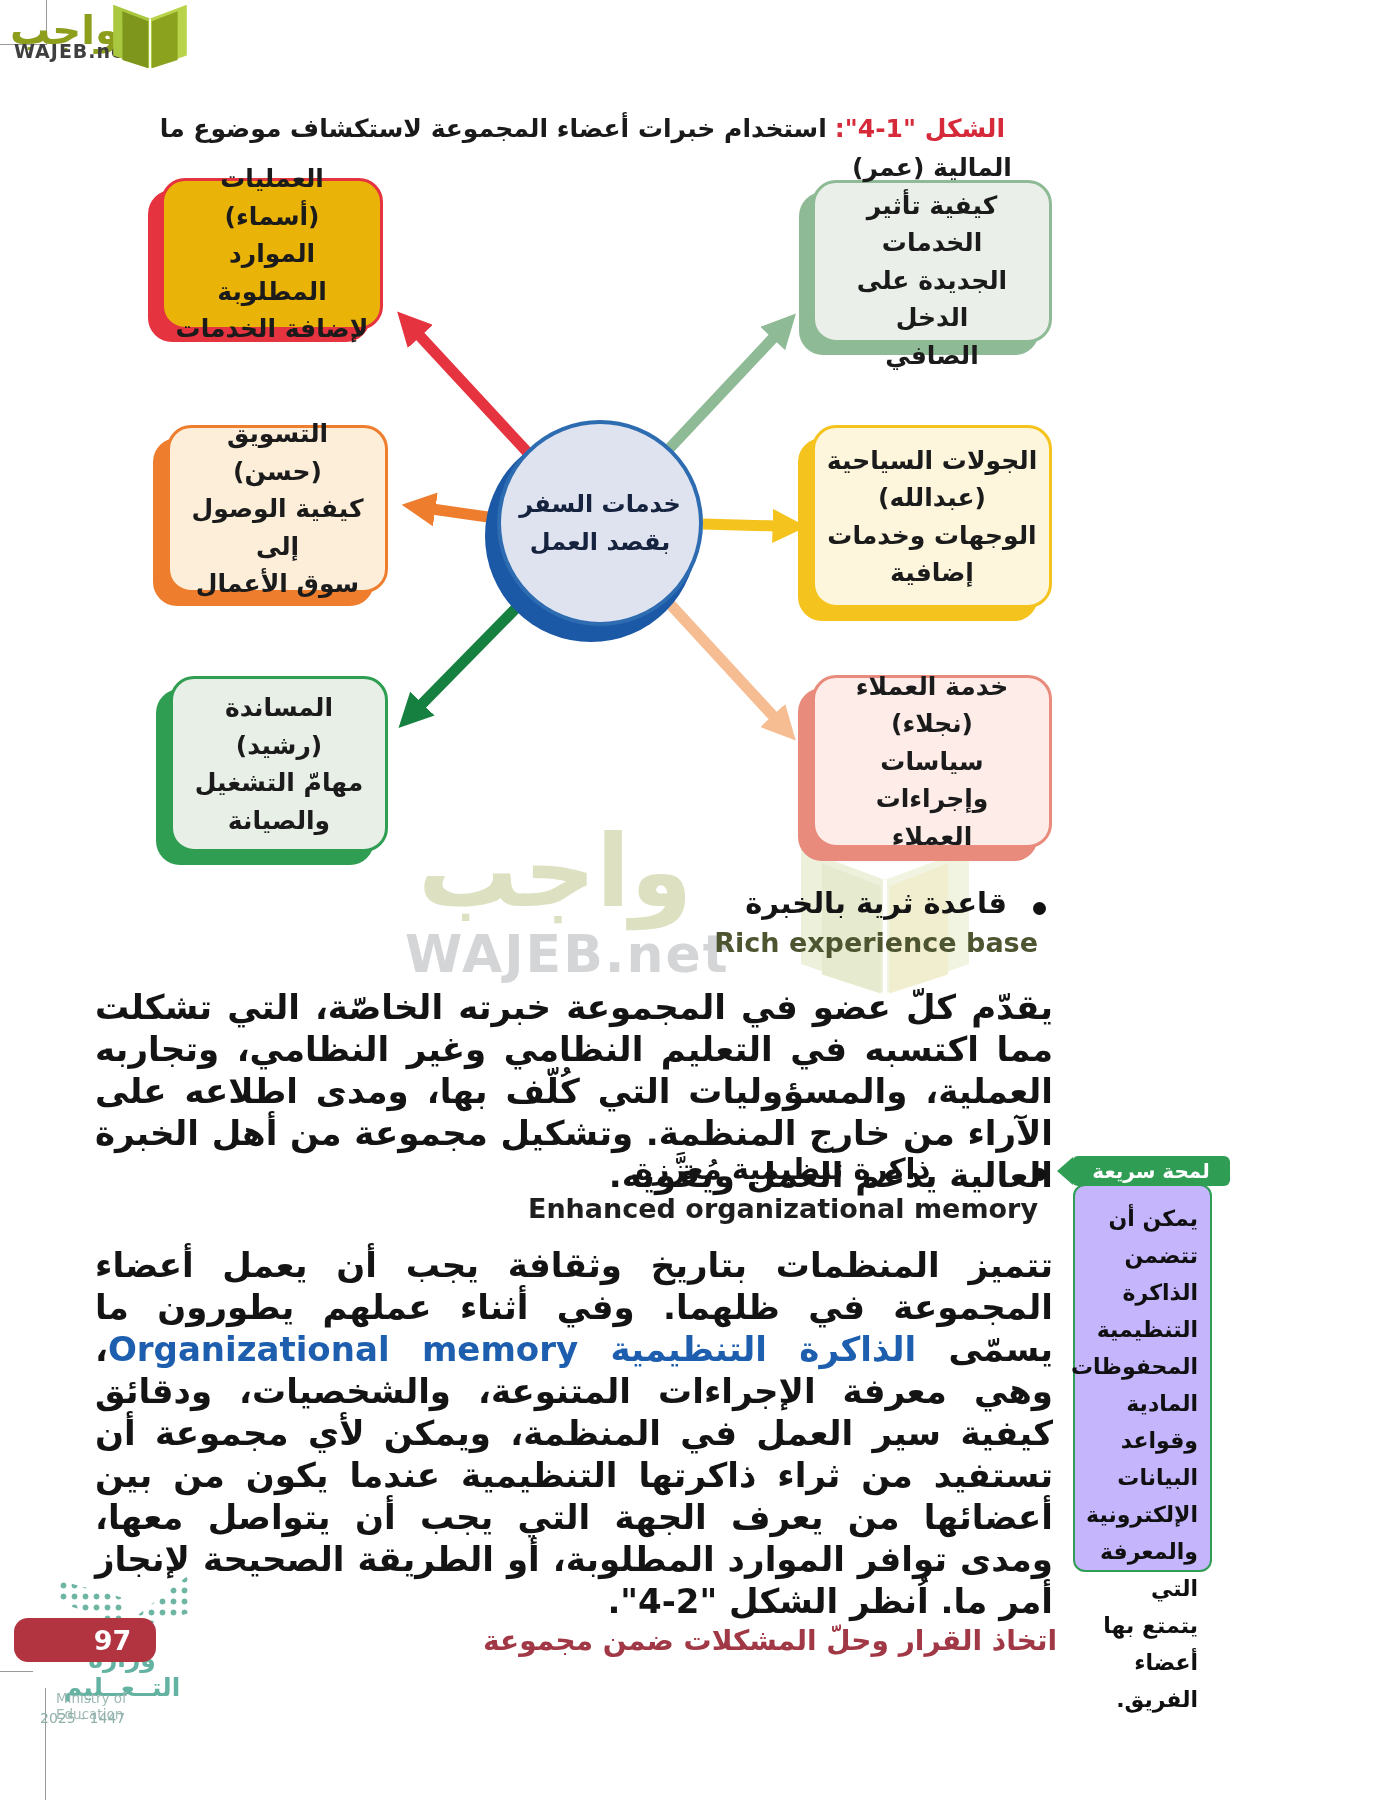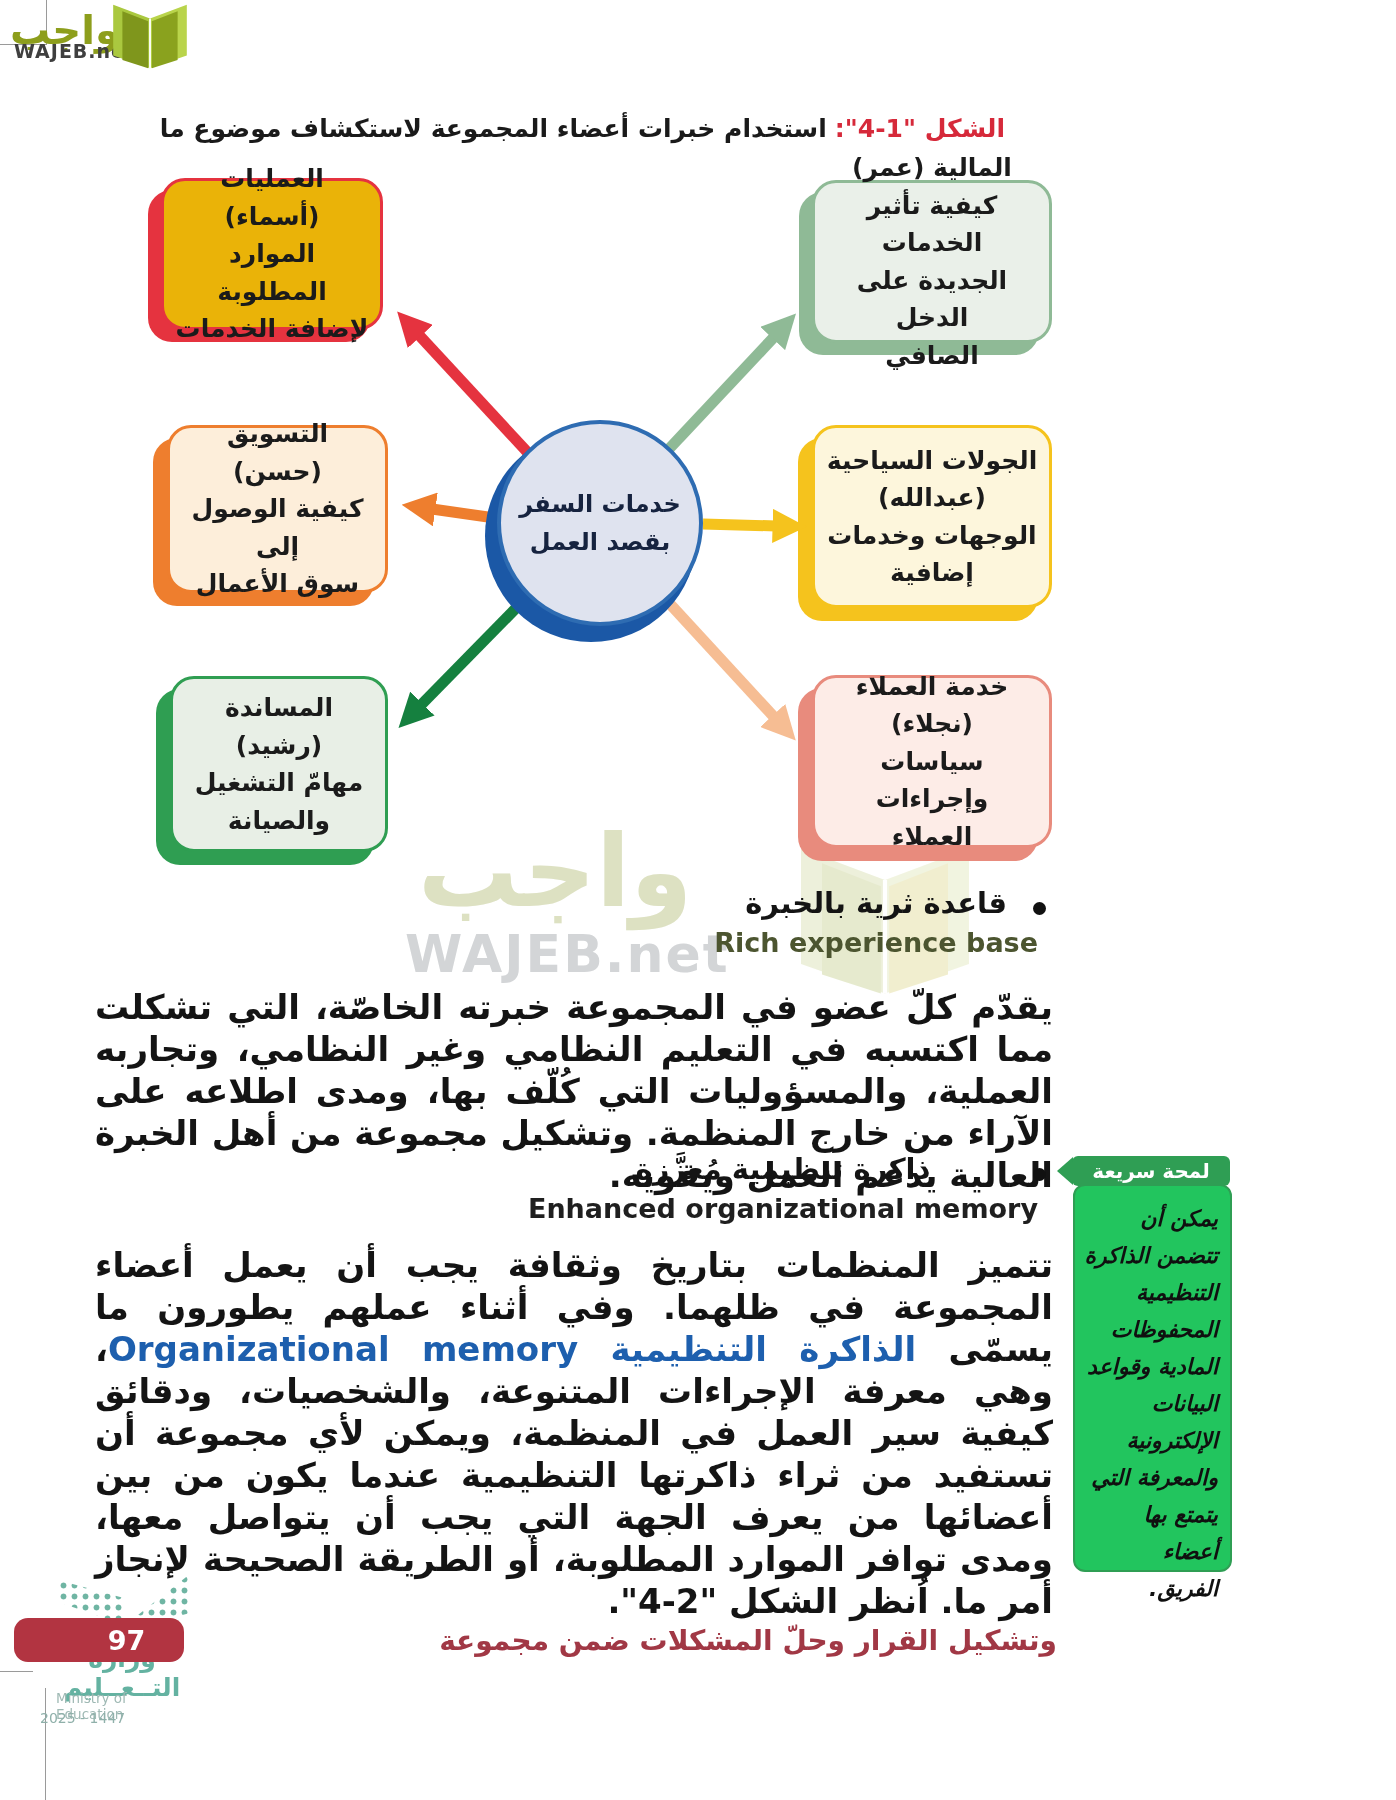--- a/index.html
+++ b/index.html
@@ -43,31 +43,31 @@
   .hwrap{position:absolute;right:358px;text-align:center;direction:rtl;z-index:5;}
   .h1wrap{top:886px;} .h2wrap{top:1152px;}
   .h-ar{font-size:29px;font-weight:bold;color:#141414;}
   .h-en1{font-size:27px;font-weight:bold;color:#4c5530;margin-top:7px;direction:ltr;}
   .h-en2{font-size:27px;font-weight:bold;color:#1f1f1f;margin-top:7px;direction:ltr;}
   .para{position:absolute;left:95px;width:958px;direction:rtl;text-align:justify;
         font-size:34px;font-weight:600;line-height:42px;color:#141414;z-index:5;}
   .p1{top:986px;} .p2{top:1244px;}
   .blue{color:#1d5fae;}
   
-  .qg-box{position:absolute;left:1073px;top:1184px;width:159px;height:388px;background:#22c55e;
-        border:2px solid #2f9e54;border-radius:12px;box-sizing:border-box;z-index:4;font-style:italic;}
+  .qg-box{position:absolute;left:1073px;top:1184px;width:139px;height:388px;background:#c4b5fd;
+        border:2px solid #2f9e54;border-radius:12px;box-sizing:border-box;z-index:4;}
   .qg-body{padding:14px 12px 0 6px;font-size:22px;font-weight:600;line-height:37px;
         direction:rtl;text-align:right;white-space:pre-line;color:#101010;}
   .qg-banner{position:absolute;left:1072px;top:1156px;width:158px;height:30px;background:#2f9e54;
         color:#fff;font-size:20px;font-weight:bold;text-align:center;line-height:30px;
         border-radius:6px;direction:rtl;z-index:5;}
   .qg-tip{position:absolute;left:1057px;top:1157px;width:0;height:0;z-index:5;
         border-top:14px solid transparent;border-bottom:14px solid transparent;border-right:16px solid #2f9e54;}
   
-  .page-badge{position:absolute;left:14px;top:1618px;width:170px;height:44px;background:#b23441;
+  .page-badge{position:absolute;left:14px;top:1618px;width:142px;height:44px;background:#b23441;
         border-radius:14px;color:#fff;font-size:27px;font-weight:bold;
         display:flex;align-items:center;justify-content:center;padding-left:55px;box-sizing:border-box;z-index:5;}
   .chapter{position:absolute;right:339px;top:1624px;font-size:28px;font-weight:bold;color:#a13845;direction:rtl;z-index:5;white-space:nowrap;}
   .moe-dots{position:absolute;left:58px;top:1574px;width:134px;height:52px;z-index:4;}
   .moe-dots div{position:absolute;background:radial-gradient(circle,#6fb5a3 2.6px,transparent 3.3px);background-size:11px 11px;}
   .moe-d1{left:0;top:6px;width:64px;height:44px;clip-path:polygon(0 0,100% 40%,100% 100%,0 50%);}
   .moe-d2{left:66px;top:0;width:66px;height:52px;clip-path:polygon(0 100%,100% 0,100% 75%,25% 100%);}
   .moe-ar{position:absolute;left:52px;top:1644px;width:140px;text-align:center;color:#64b2a1;
         font-size:25px;font-weight:bold;direction:rtl;z-index:4;}
   .moe-en{position:absolute;left:56px;top:1690px;width:140px;text-align:left;color:#9fb9b4;font-size:13.5px;z-index:4;}
@@ -185,21 +185,21 @@
 المحفوظات
 المادية وقواعد
 البيانات
 الإلكترونية
 والمعرفة التي
 يتمتع بها أعضاء
 الفريق.</div>
   </div>
 
   <div class="page-badge">97</div>
-  <div class="chapter">وتشكيل القرار وحلّ المشكلات ضمن مجموعة</div>
+  <div class="chapter">اتخاذ القرار وحلّ المشكلات ضمن مجموعة</div>
   <div class="moe-dots">
     <div class="moe-d1"></div>
       <div class="moe-d2"></div>
   </div>
   <div class="moe-ar">وزارة التــعــليم</div>
   <div class="moe-en">Ministry of Education</div>
   <div class="moe-year">2025 - 1447</div>
 
 </div>
 

